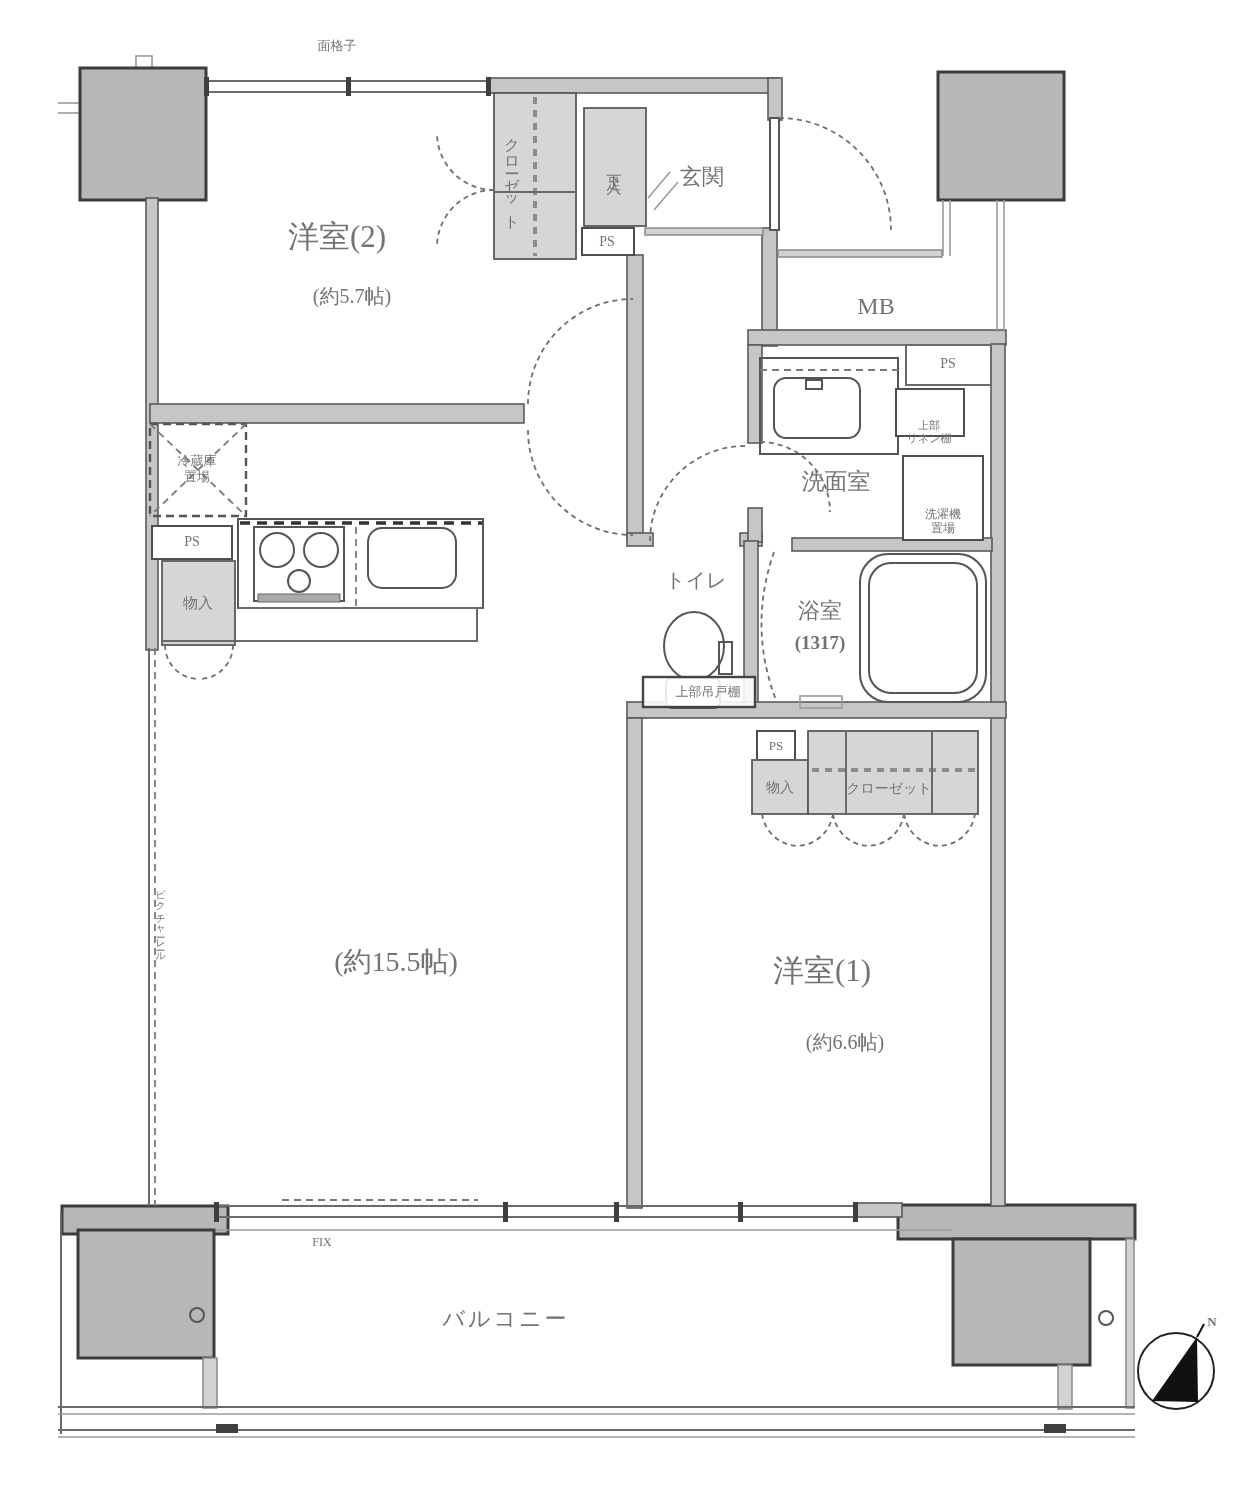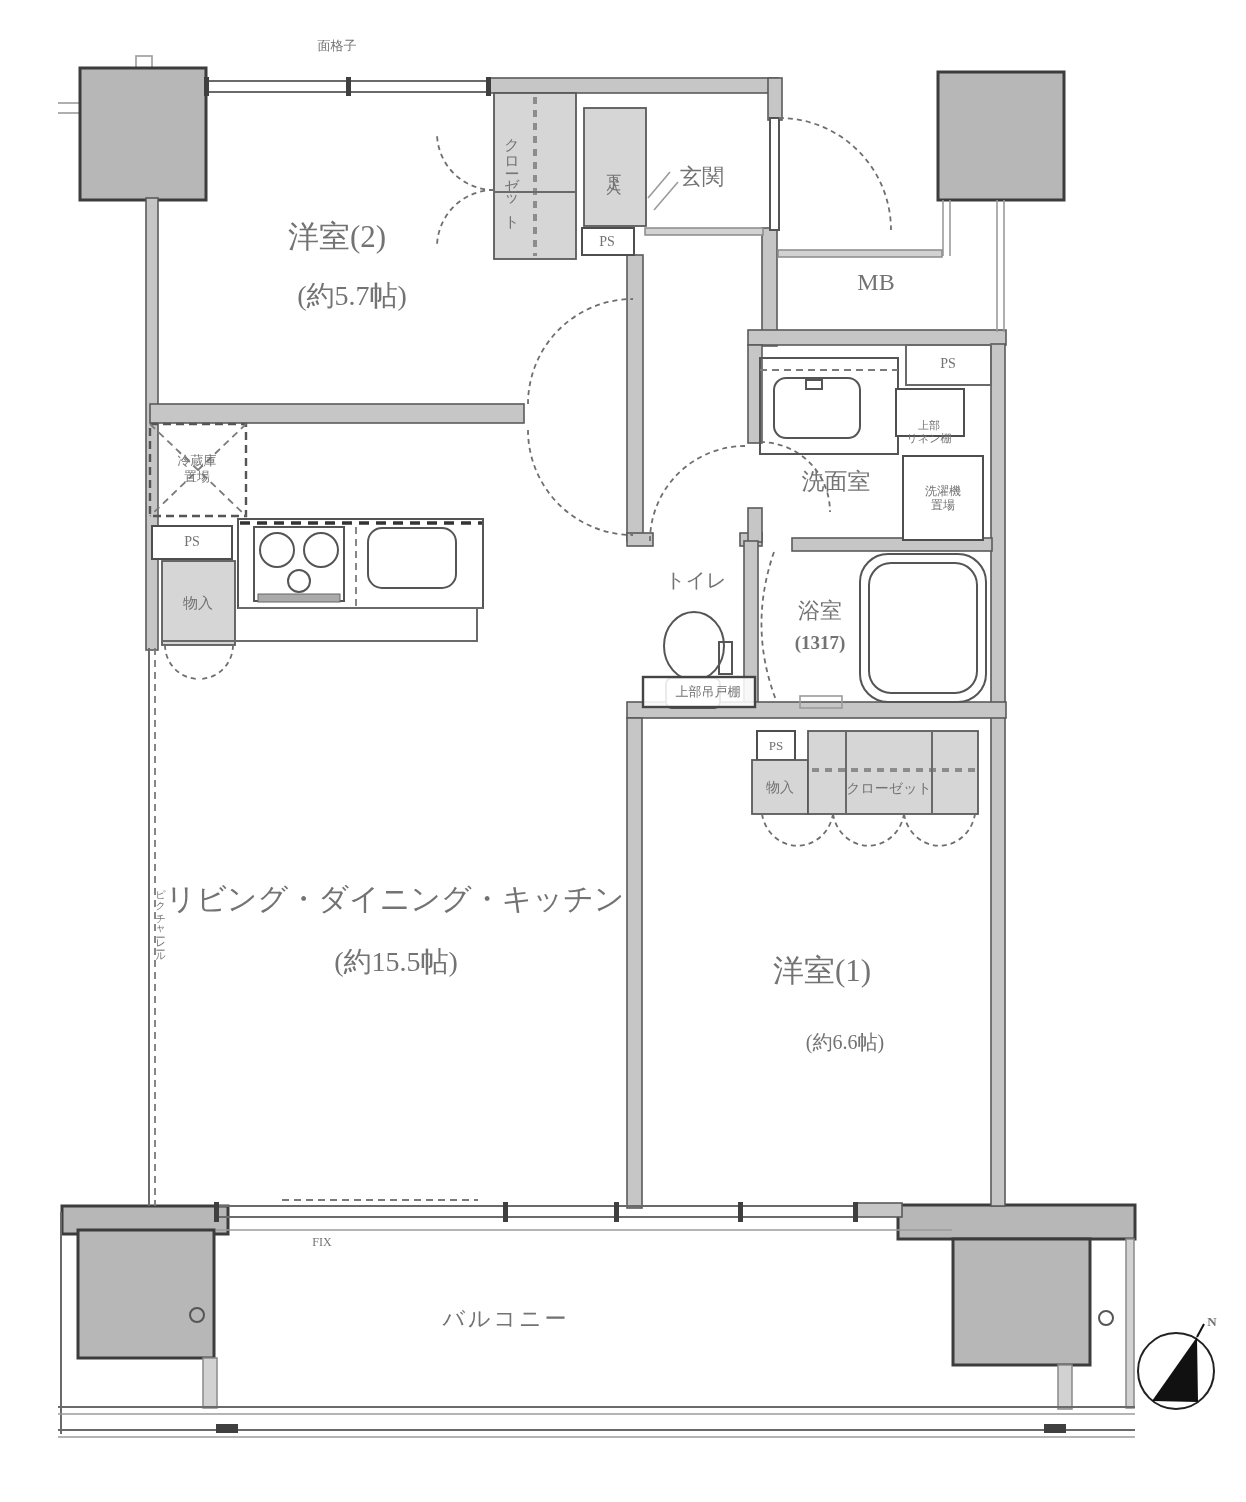--- a/index.html
+++ b/index.html
@@ -220,37 +220,37 @@
   <g>
     <circle cx="1176" cy="1371" r="38" fill="#ffffff" stroke="#222222" stroke-width="2"></circle>
     <path d="M 1197 1337 L 1152 1401 L 1198 1402 Z" fill="#111111"></path>
     <line x1="1197" y1="1337" x2="1204" y2="1324" stroke="#111111" stroke-width="2"></line>
   </g>
 </svg>
 
 <div class="lbl" style="left:337px;top:46px;font-size:13px;">面格子</div>
 
 <div class="lbl" style="left:337px;top:237px;font-size:31px;">洋室(2)</div>
-<div class="lbl" style="left:352px;top:296px;font-size:28px;">(約5.7帖)</div>
+<div class="lbl" style="left:352px;top:296px;font-size:20px;">(約5.7帖)</div>
 
 <div class="lbl v" style="left:512px;top:176px;font-size:15px;">クローゼット</div>
 <div class="lbl v" style="left:614px;top:166px;font-size:15px;">下足入</div>
 <div class="lbl" style="left:702px;top:177px;font-size:22px;">玄関</div>
 <div class="lbl" style="left:607px;top:242px;font-size:14px;">PS</div>
-<div class="lbl" style="left:876px;top:282px;font-size:24px;">MB</div>
+<div class="lbl" style="left:876px;top:306px;font-size:24px;">MB</div>
 <div class="lbl" style="left:948px;top:364px;font-size:14px;">PS</div>
 
 <div class="lbl" style="left:929px;top:432px;font-size:11px;">
   <span>上部</span>
   <span>リネン棚</span>
 </div>
 
 <div class="lbl" style="left:836px;top:482px;font-size:23px;">洗面室</div>
 
-<div class="lbl" style="left:943px;top:498px;font-size:12px;">
+<div class="lbl" style="left:943px;top:521px;font-size:12px;">
   <span>洗濯機</span>
   <span>置場</span>
 </div>
 
 <div class="lbl" style="left:696px;top:580px;font-size:20px;">トイレ</div>
 <div class="lbl" style="left:708px;top:692px;font-size:13px;">上部吊戸棚</div>
 
 <div class="lbl" style="left:820px;top:611px;font-size:22px;">浴室</div>
 <div class="lbl" style="left:820px;top:643px;font-size:19px;font-weight:bold;">(1317)</div>
 
@@ -260,21 +260,20 @@
 
 <div class="lbl" style="left:197px;top:469px;font-size:13px;">
   <span>冷蔵庫</span>
   <span>置場</span>
 </div>
 <div class="lbl" style="left:192px;top:542px;font-size:14px;">PS</div>
 <div class="lbl" style="left:198px;top:603px;font-size:15px;">物入</div>
 
 <div class="lbl v" style="left:160px;top:920px;font-size:10px;letter-spacing:1px;">ピクチャーレール</div>
 
-<div class="lbl" style="left:395px;top:899px;font-size:30px;">リビング・ダイニング・キッチン</div>
 <div class="lbl" style="left:396px;top:962px;font-size:28px;">(約15.5帖)</div>
 
 <div class="lbl" style="left:822px;top:971px;font-size:31px;">洋室(1)</div>
 <div class="lbl" style="left:845px;top:1042px;font-size:20px;font-family:Liberation Serif, serif;">(約6.6帖)</div>
 
 <div class="lbl" style="left:322px;top:1242px;font-size:12px;">FIX</div>
 <div class="lbl" style="left:506px;top:1319px;font-size:22px;letter-spacing:3px;">バルコニー</div>
 
 <div class="lbl" style="left:1212px;top:1322px;font-size:13px;font-weight:bold;">N</div>
 

